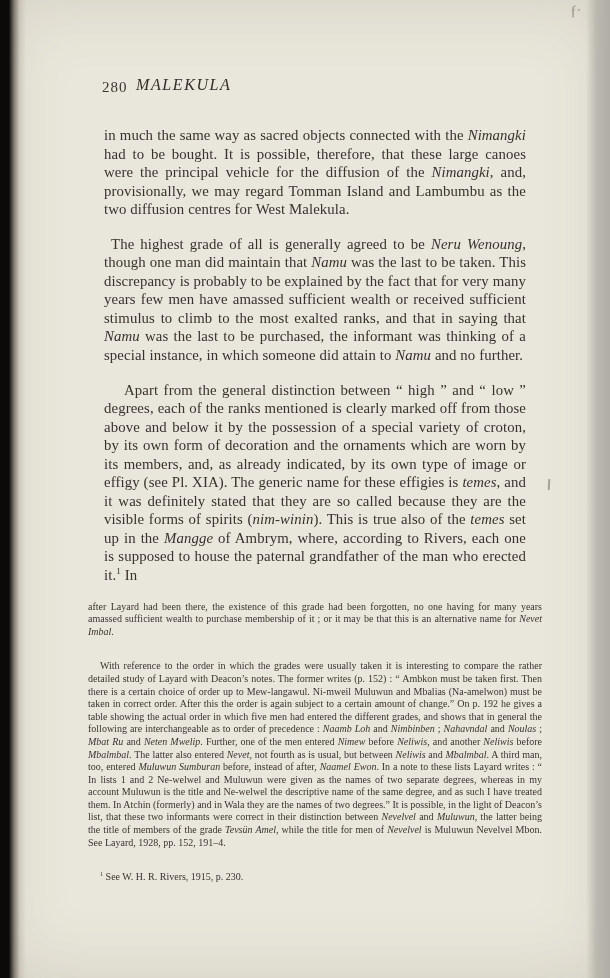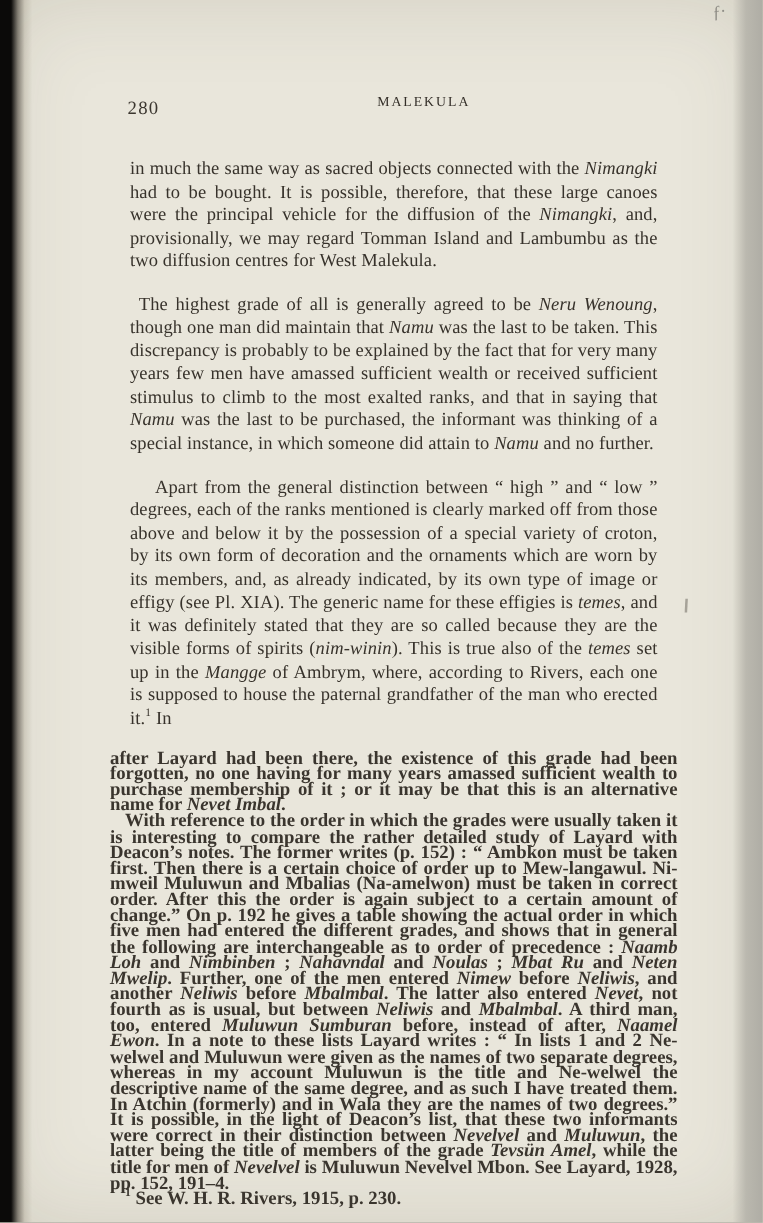--- a/index.html
+++ b/index.html
@@ -47,42 +47,41 @@
   .content {
     position: absolute; left: 88px; top: 76px; width: 454px;
   }
   .header { position: relative; height: 22px; margin-bottom: 28px; }
   .pagenum {
     position: absolute; left: 14px; top: 3px;
     font-size: 15px; letter-spacing: 1px; color: #3b362f;
   }
   .running-title {
     position: absolute; left: 0; right: 0; top: 0;
-    text-align: center; padding-left: 48px;
-    font-size: 11px; letter-spacing: 1.6px; color: #332e28;
+    text-align: left; padding-left: 48px;
+    font-size: 16px; letter-spacing: 1.6px; color: #332e28; font-style: italic;
   }
   .body-text p {
     margin: 16px;
     text-align: justify;
     font-size: 14.8px;
     line-height: 18.55px;
     letter-spacing: 0.1px;
   }
   .indent-sm { text-indent: 7px; }
   .indent-md { text-indent: 20px; }
   .footnotes { margin-top: 7px; }
   .footnotes p {
     margin: 0;
     text-align: justify;
-    font-size: 15px;
+    font-size: 10px;
     line-height: 12.6px;
     color: #3a352e;
-    font-weight: bold;
   }
-  .fp.indent { text-indent: 12px; }
+  .fp.indent { text-indent: 12px; margin-top: 22px; }
   i { font-style: italic; }
   sup { font-size: 0.62em; vertical-align: super; line-height: 0; }
 </style>
 </head>
 <body>
 
 <div class="scan">
   <div class="binding-edge"></div>
   <div class="right-backdrop"></div>
   <div class="pencil-mark">ƒ·</div>

